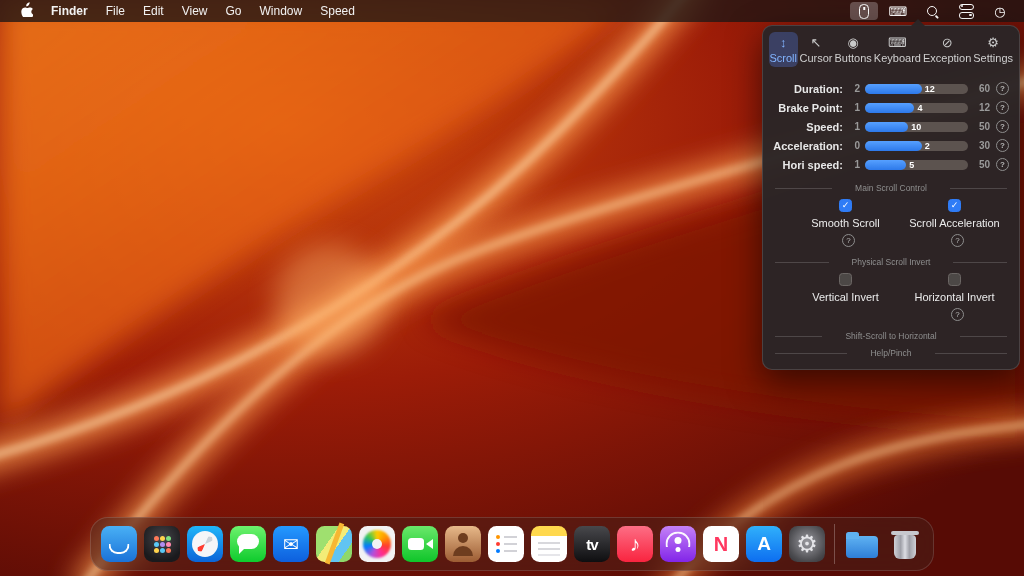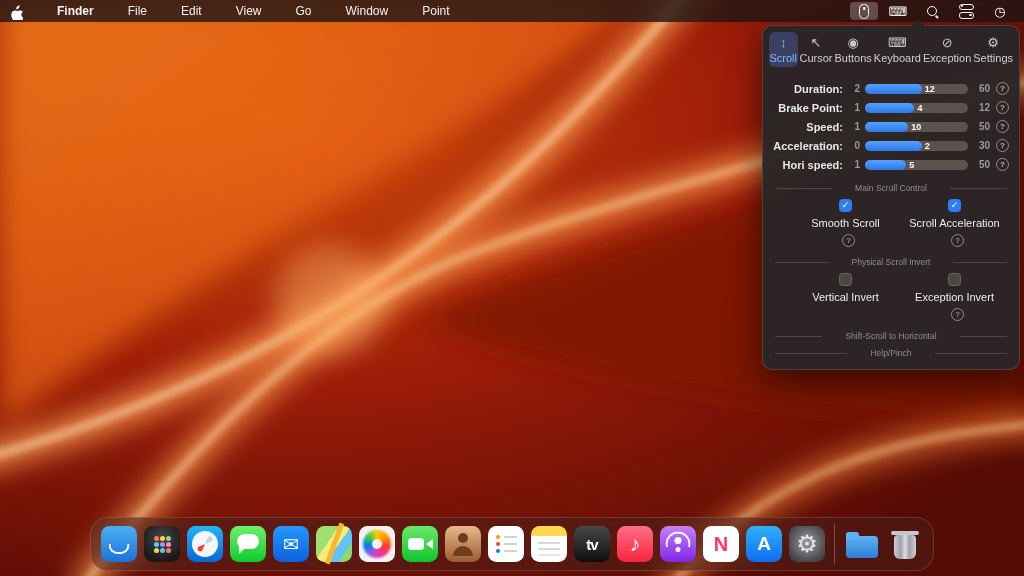--- a/index.html
+++ b/index.html
@@ -4,21 +4,21 @@
 <style>
   html,body{margin:0;padding:0;background:#000;}
   .stage{position:relative;width:1024px;height:576px;overflow:hidden;
     font-family:"Liberation Sans",sans-serif;-webkit-font-smoothing:antialiased;}
   .stage svg.wall{position:absolute;inset:0;display:block;}
 
   
   .menubar{position:absolute;top:0;left:0;right:0;height:22px;z-index:10;
     background:rgba(30,22,20,.78);backdrop-filter:blur(18px);
     display:flex;align-items:center;justify-content:space-between;color:#f2f2f2;font-size:12px;}
-  .mb-left{display:flex;align-items:flex-end;gap:18px;padding-left:6px;}
+  .mb-left{display:flex;align-items:flex-start;gap:2px;padding-left:16px;}
   .mb-left .mitem{padding:2px 8px;border-radius:4px;}
   .mb-left .appname{font-weight:700;}
   .apple{display:flex;align-items:center;padding:0 8px 0 4px;}
   .mb-right{display:flex;align-items:center;gap:6px;padding-right:10px;}
   .stat{display:flex;align-items:center;justify-content:center;height:18px;min-width:20px;
     padding:0 4px;border-radius:4px;color:#fff;}
   .stat.active{background:rgba(255,255,255,.25);}
   .mouseicon{width:8px;height:13px;border:1.5px solid #fff;border-radius:4.5px;position:relative;}
   .mouseicon::before{content:"";position:absolute;left:50%;top:2px;width:1.5px;height:3.5px;background:#fff;transform:translateX(-50%);}
   .glyphicon{font-size:13px;line-height:1;}
@@ -166,21 +166,21 @@
         <svg width="13" height="15" viewBox="0 0 17 20">
             <path d="M11.6 4c.8-1 1.3-2.4 1.1-3.8-1.2.1-2.6.9-3.4 1.9-.8.9-1.4 2.3-1.2 3.6 1.4.1 2.7-.7 3.5-1.7zM14.9 13c0-2.5 2-3.7 2.1-3.8-1.1-1.7-2.9-2-3.6-2-1.5-.2-3 .9-3.7.9-.8 0-2-.9-3.2-.9-1.7 0-3.2 1-4.1 2.5-1.7 3-0.5 7.5 1.3 10 .8 1.2 1.8 2.6 3.1 2.5 1.3-.1 1.7-.8 3.3-.8 1.5 0 2 .8 3.3.8 1.4 0 2.2-1.2 3.1-2.4 1-1.4 1.3-2.7 1.4-2.8-.1 0-2.9-1.1-3-4z" fill="#fff"></path>
           </svg>
       </span>
       <span class="mitem appname">Finder</span>
       <span class="mitem">File</span>
       <span class="mitem">Edit</span>
       <span class="mitem">View</span>
       <span class="mitem">Go</span>
       <span class="mitem">Window</span>
-      <span class="mitem">Point</span>
+      <span class="mitem">Speed</span>
     </div>
     <div class="mb-right">
       <span class="stat active">
           <span class="mouseicon"></span>
         </span>
       <span class="stat">
           <span class="glyphicon">⌨</span>
         </span>
       <span class="stat">
           <span class="spot"></span>
@@ -301,21 +301,21 @@
         <span>Physical Scroll Invert</span>
         <i></i>
     </div>
     <div class="cbrow">
       <label class="cbcol">
         <span class="cb"></span>
         <span class="cbl">Vertical Invert</span>
       </label>
       <label class="cbcol">
         <span class="cb"></span>
-        <span class="cbl">Exception Invert</span>
+        <span class="cbl">Horizontal Invert</span>
         <span class="help"></span>
       </label>
     </div>
 
     <div class="sep">
       <i></i>
         <span>Shift-Scroll to Horizontal</span>
         <i></i>
     </div>
 

